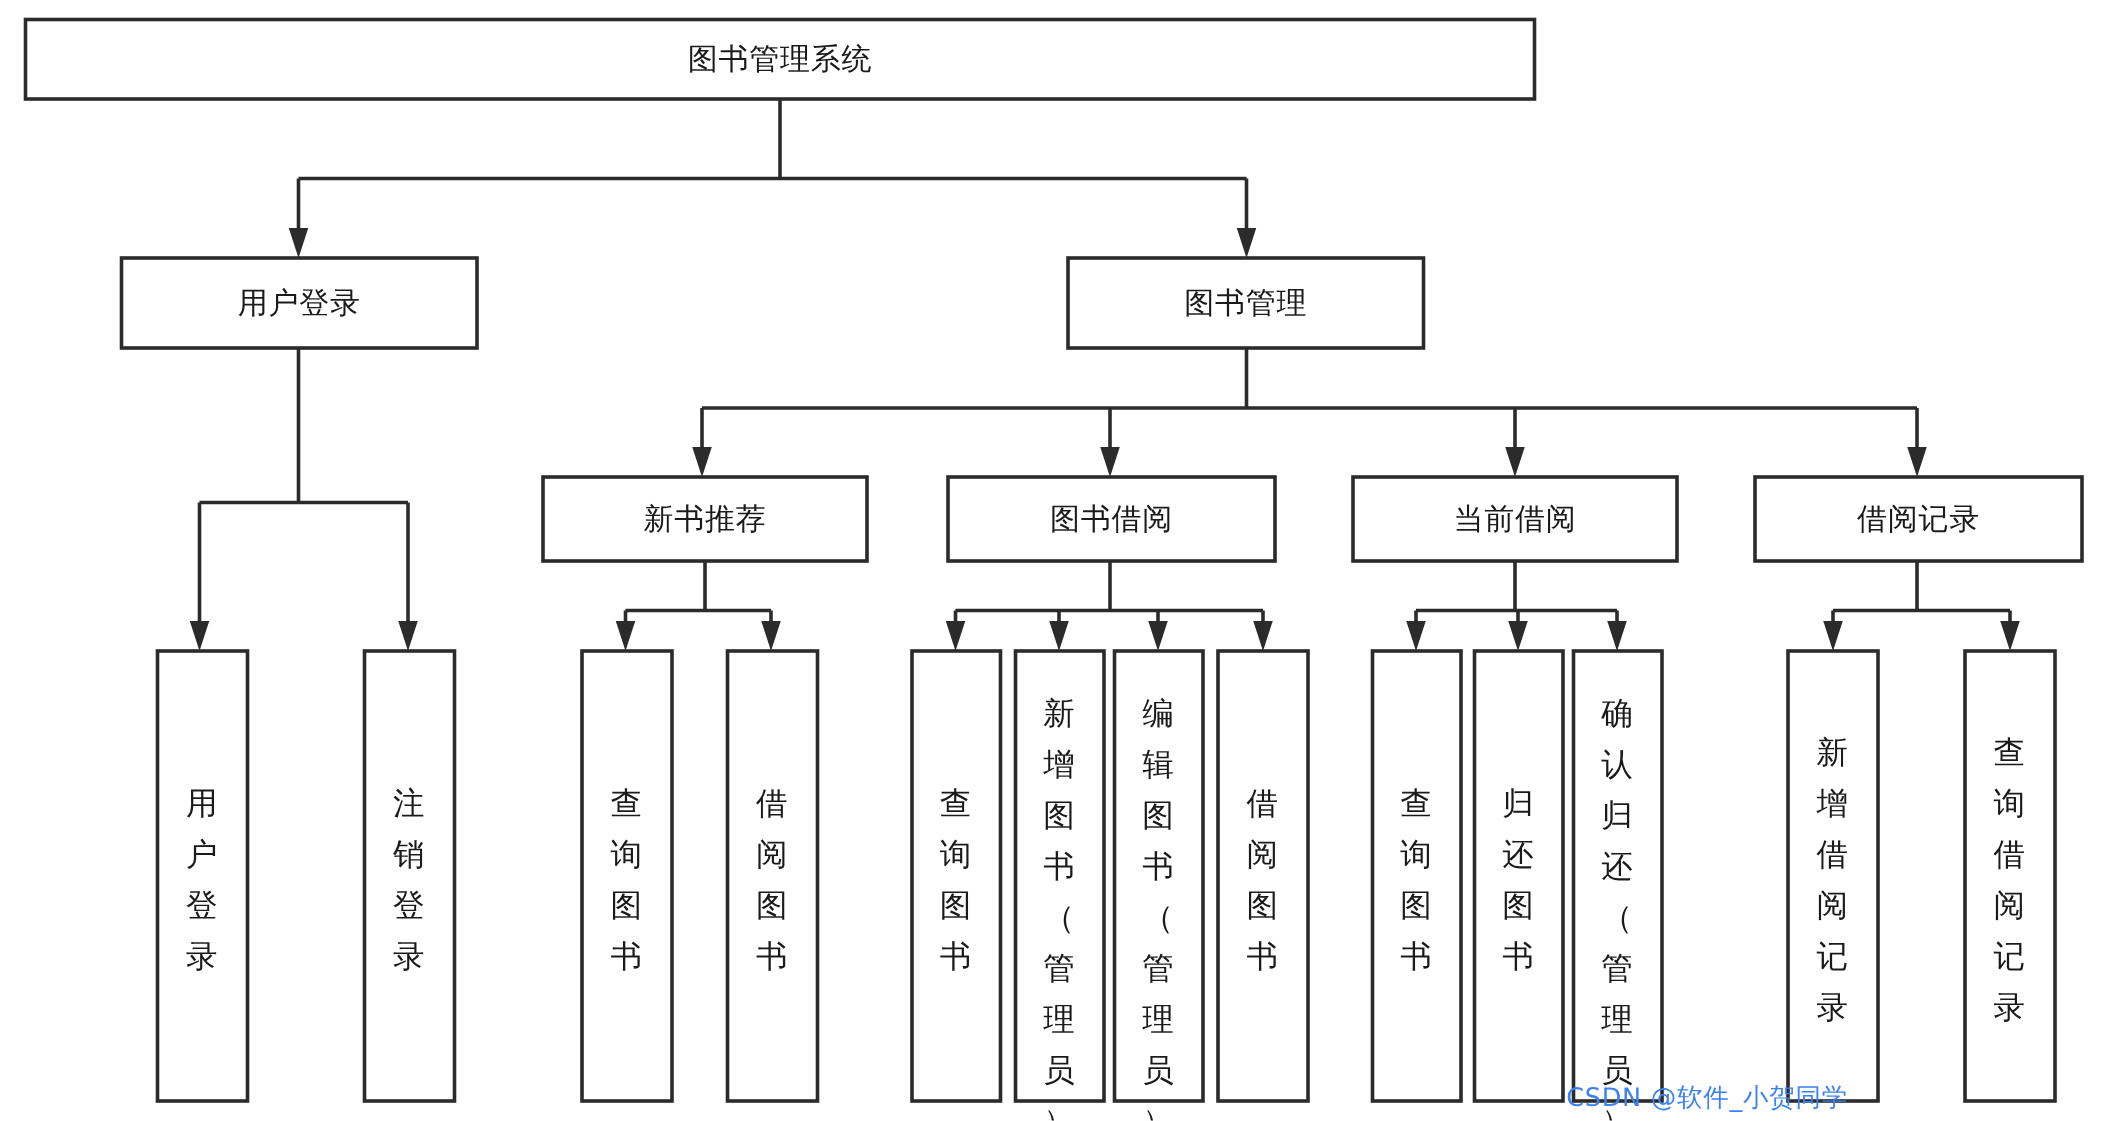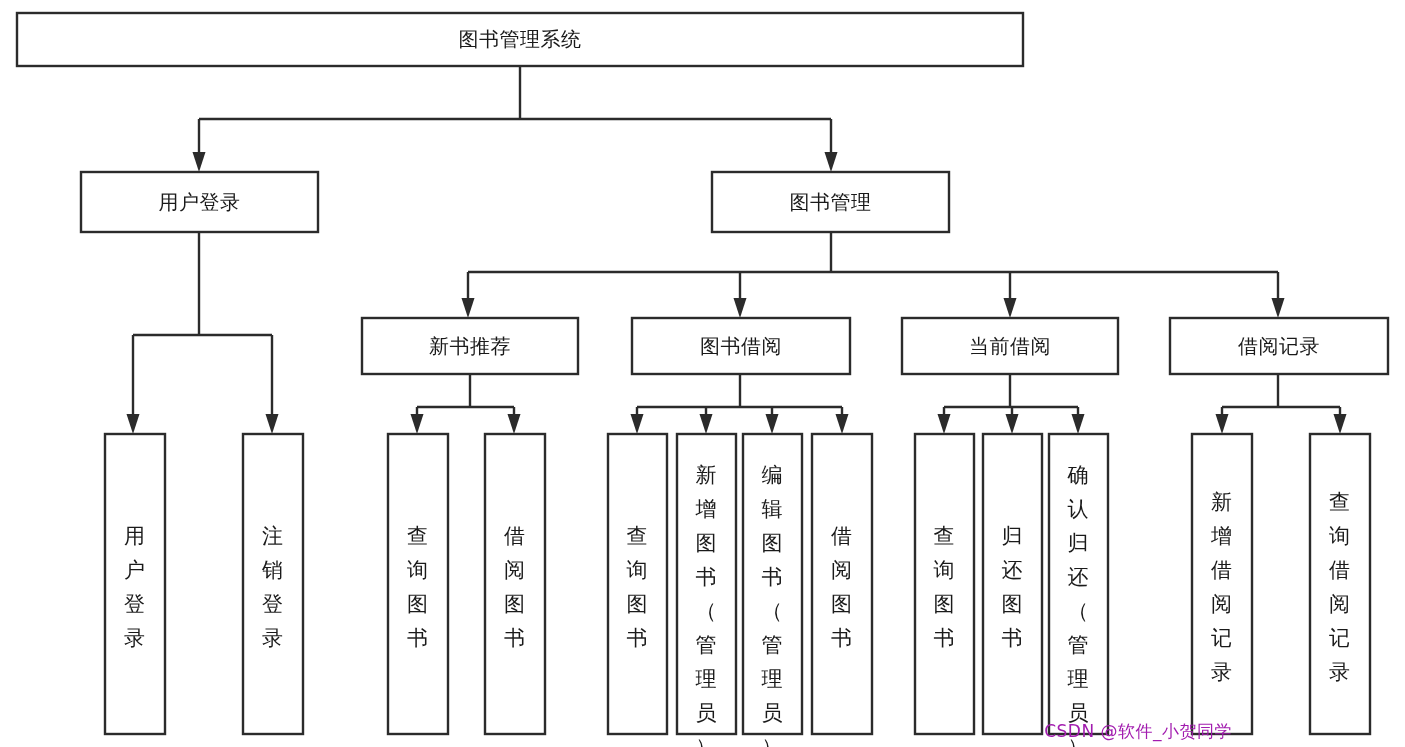--- a/index.html
+++ b/index.html
@@ -57,21 +57,21 @@
   .arrow-head {
     fill: #2b2b2b;
     stroke: none;
   }
   .watermark {
     position: absolute;
     right: 8px;
     bottom: 4px;
     font-family: "DejaVu Sans", "Liberation Sans", sans-serif;
     font-size: 17px;
-    color: #a21caf;
+    color: #3b82f6;
     white-space: nowrap;
     letter-spacing: 0.5px;
     user-select: none;
   }
 </style>
 </head>
 <body>
 
 <div id="diagram-root">
 

